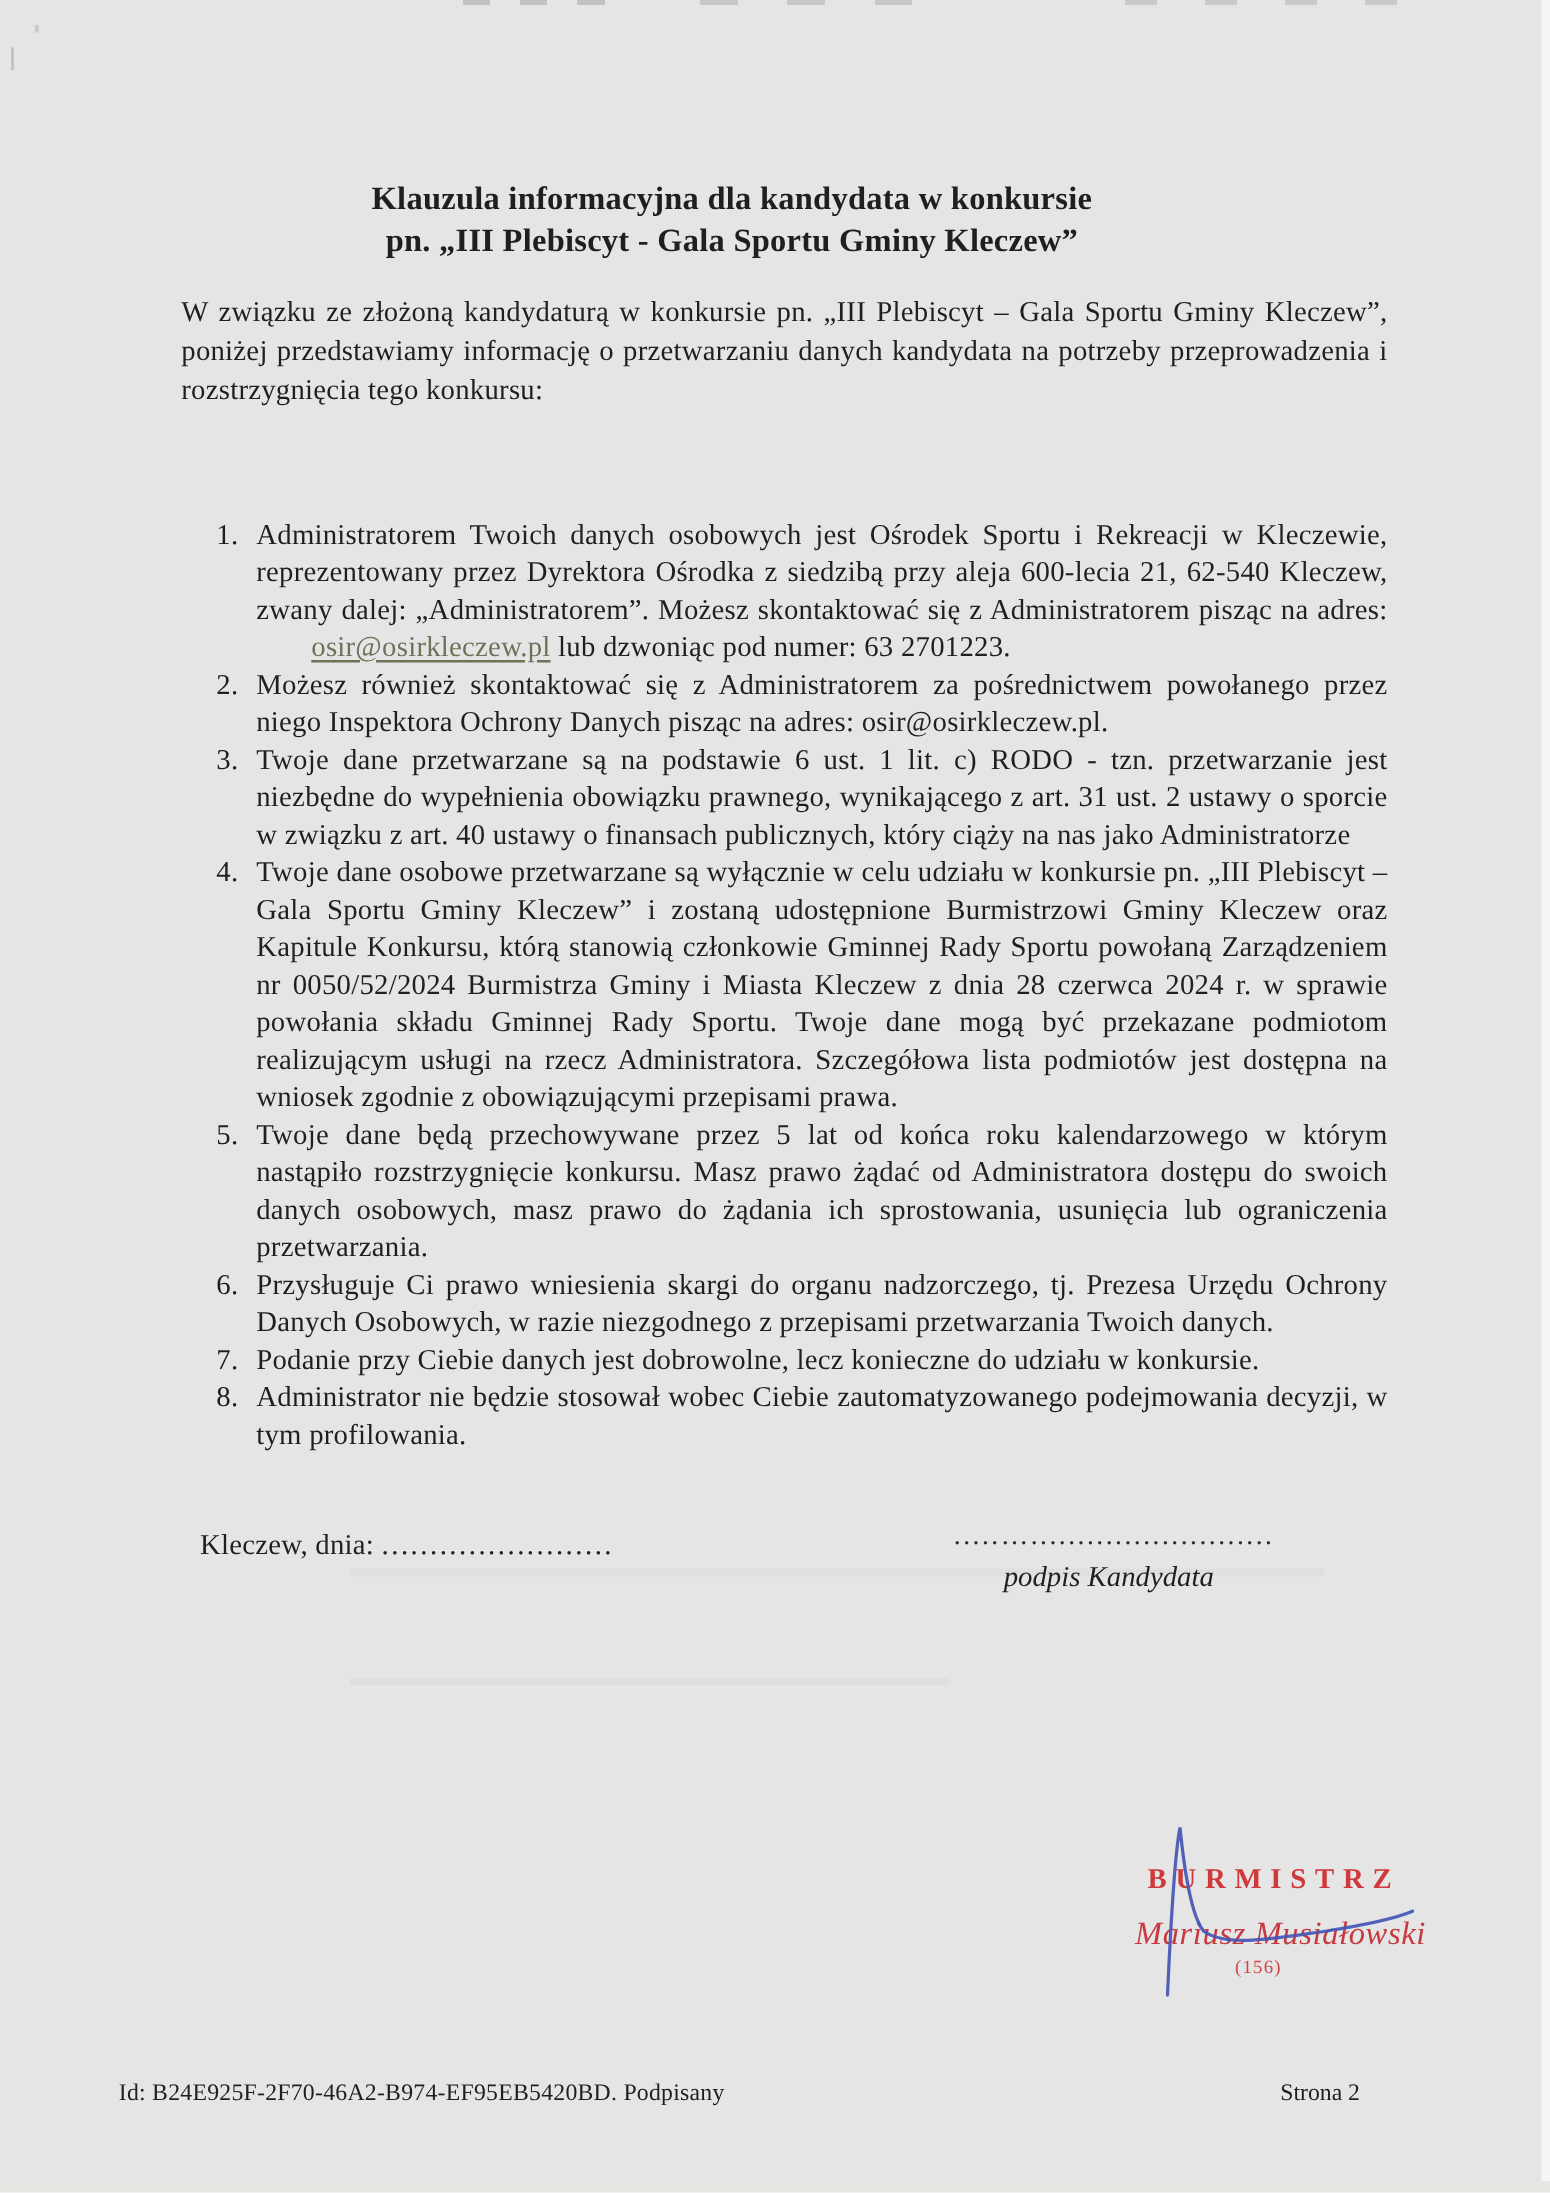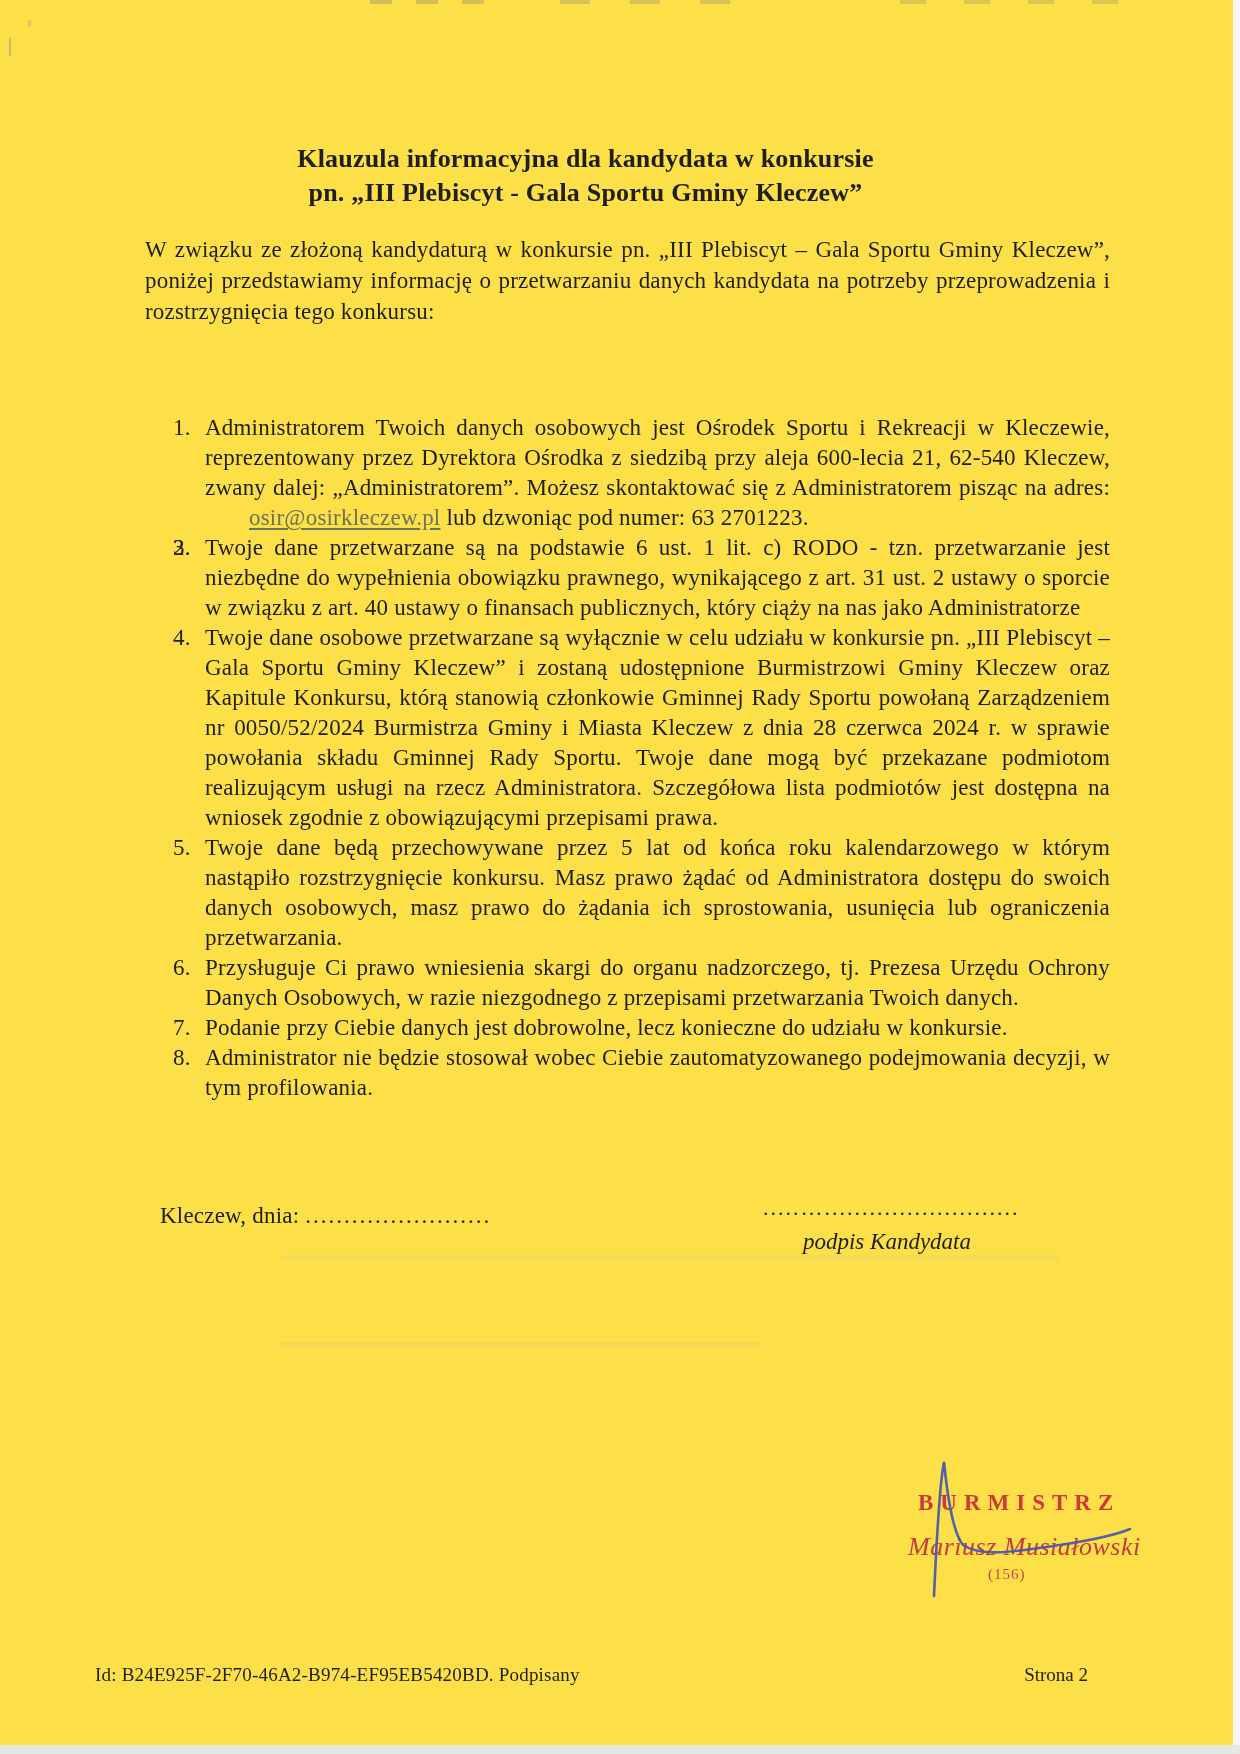--- a/index.html
+++ b/index.html
@@ -11,21 +11,21 @@
     width: 1240px;
     height: 1754px;
     position: relative;
     font-family: "Liberation Serif", serif;
     color: #1f1f1f;
     overflow: hidden;
   }
   .page {
     position: absolute;
     inset: 0;
-    background: #fde047;
+    background: #e5e5e5;
   }
   
   .artifact { position: absolute; pointer-events: none; }
   .top-smudge-1 { top: 0; left: 370px; width: 120px; height: 4px;
     background: repeating-linear-gradient(90deg, rgba(130,130,130,.35) 0 22px, transparent 22px 46px); }
   .top-smudge-2 { top: 0; left: 560px; width: 200px; height: 4px;
     background: repeating-linear-gradient(90deg, rgba(130,130,130,.30) 0 30px, transparent 30px 70px); }
   .top-smudge-3 { top: 0; left: 900px; width: 220px; height: 4px;
     background: repeating-linear-gradient(90deg, rgba(130,130,130,.28) 0 26px, transparent 26px 64px); }
   .left-tick { left: 9px; top: 38px; width: 2px; height: 18px; background: rgba(150,150,150,.5); }
@@ -68,21 +68,21 @@
   .oitem .num { position: absolute; left: 28px; top: 0; }
   .email-link {
     color: #6b7358;
     text-decoration: underline;
     text-underline-offset: 3px;
     cursor: pointer;
     margin-left: 44px;
   }
   .signing {
     position: relative;
-    margin-top: 88px;
+    margin-top: 48px;
     height: 130px;
     font-size: 23px;
   }
   .date-line { position: absolute; left: 15px; top: 12px; letter-spacing: 0.2px; }
   .date-dots { letter-spacing: 2px; }
   .sign-block { position: absolute; left: 618px; top: 4px; width: 248px; text-align: center; }
   .sign-dots { letter-spacing: 2px; font-size: 22px; color: #2a2a2a; }
   .sign-caption { margin-top: 8px; font-style: italic; font-size: 23px; }
 
   .stamp {
@@ -157,20 +157,21 @@
 
     <div class="olist">
 
       <div class="oitem">
         <span class="num">1.</span>
         <span>Administratorem Twoich danych osobowych jest Ośrodek Sportu i Rekreacji w Kleczewie, reprezentowany przez Dyrektora Ośrodka z siedzibą przy aleja 600-lecia 21, 62-540 Kleczew, zwany dalej: „Administratorem”. Możesz skontaktować się z Administratorem pisząc na adres: </span><a class="email-link">osir@osirkleczew.pl</a><span> lub dzwoniąc pod numer: 63 2701223.</span>
       </div>
 
       <div class="oitem">
         <span class="num">2.</span>
+        <span>Możesz również skontaktować się z Administratorem za pośrednictwem powołanego przez niego Inspektora Ochrony Danych pisząc na adres: osir@osirkleczew.pl.</span>
       </div>
 
       <div class="oitem">
         <span class="num">3.</span>
         <span>Twoje dane przetwarzane są na podstawie 6 ust. 1 lit. c) RODO - tzn. przetwarzanie jest niezbędne do wypełnienia obowiązku prawnego, wynikającego z art. 31 ust. 2 ustawy o sporcie w związku z art. 40 ustawy o finansach publicznych, który ciąży na nas jako Administratorze</span>
       </div>
 
       <div class="oitem">
         <span class="num">4.</span>
         <span>Twoje dane osobowe przetwarzane są wyłącznie w celu udziału w konkursie pn. „III Plebiscyt –Gala Sportu Gminy Kleczew” i zostaną udostępnione Burmistrzowi Gminy Kleczew oraz Kapitule Konkursu, którą stanowią członkowie Gminnej Rady Sportu powołaną Zarządzeniem nr 0050/52/2024 Burmistrza Gminy i Miasta Kleczew z dnia 28 czerwca 2024 r. w sprawie powołania składu Gminnej Rady Sportu. Twoje dane mogą być przekazane podmiotom realizującym usługi na rzecz Administratora. Szczegółowa lista podmiotów jest dostępna na wniosek zgodnie z obowiązującymi przepisami prawa.</span>

